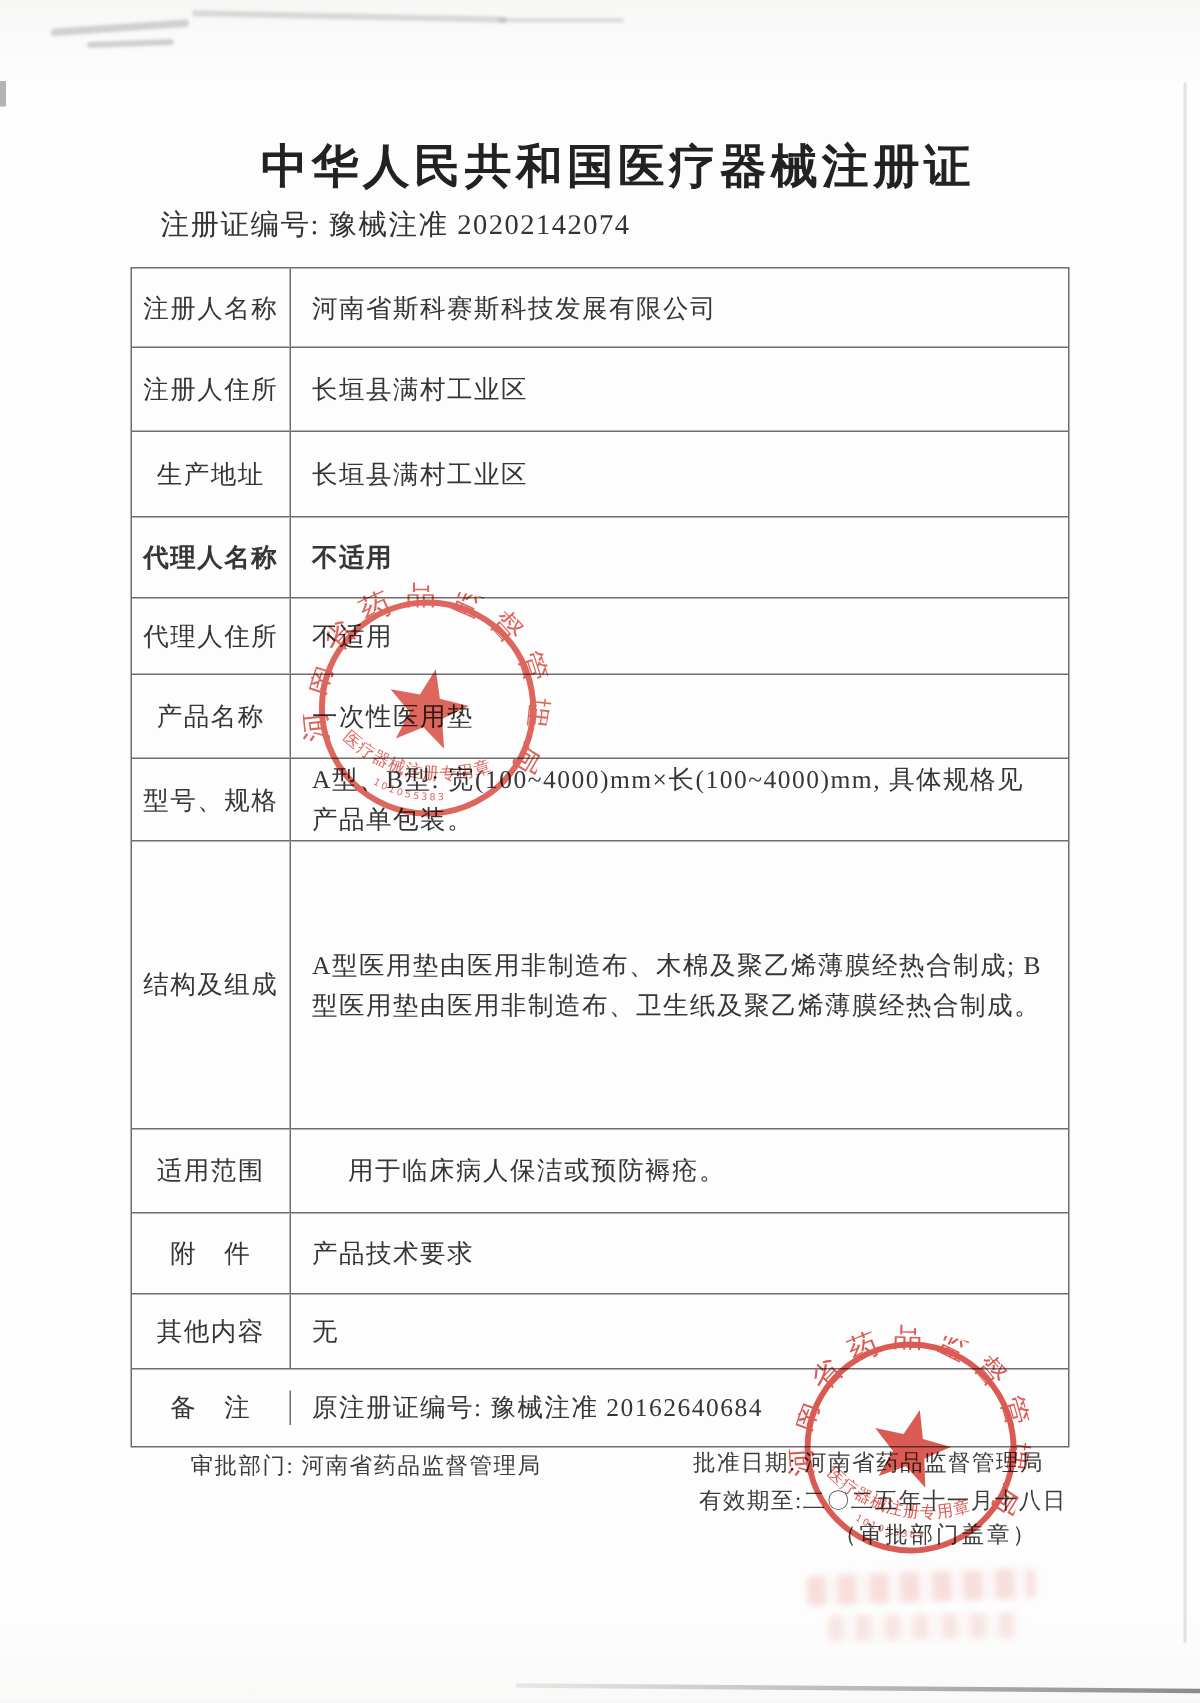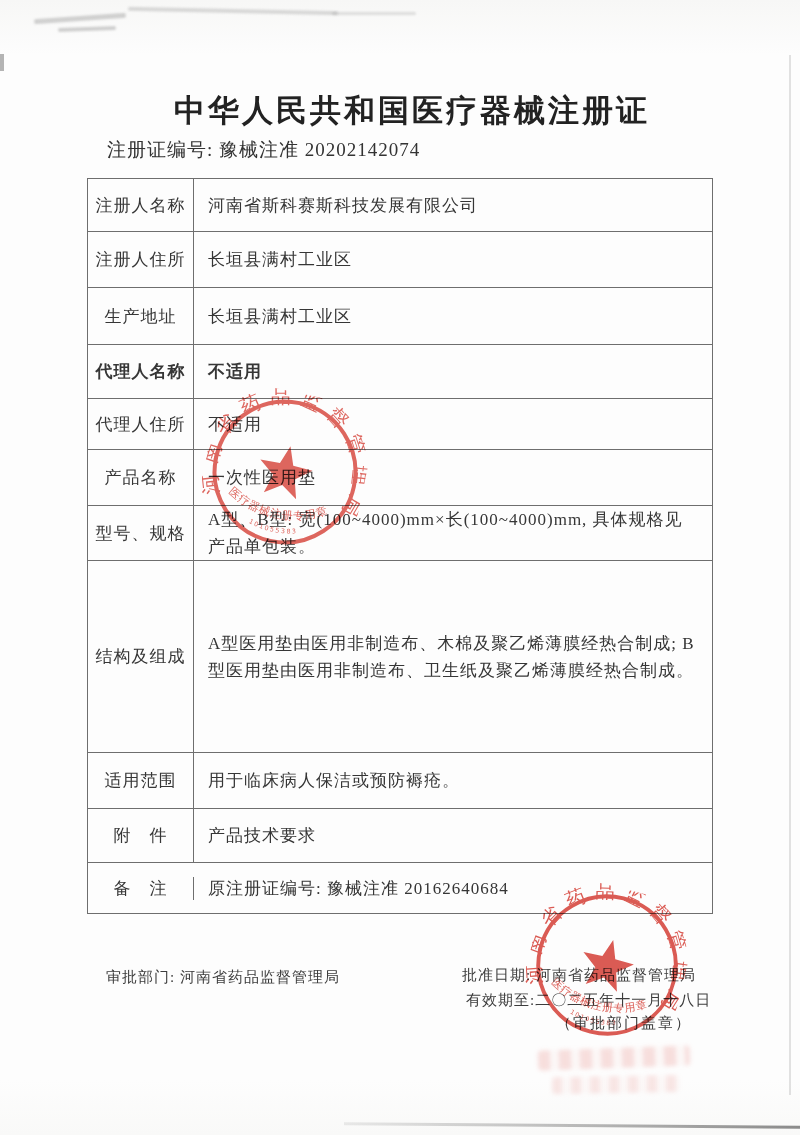--- a/index.html
+++ b/index.html
@@ -47,35 +47,35 @@
   .trow{display:flex;box-sizing:border-box;border-bottom:1px solid #6e6e6e;}
   .trow:last-child{border-bottom:none;align-items:center;}
   .trow:nth-child(1){height:53px;}
   .trow:nth-child(2){height:56px;}
   .trow:nth-child(3){height:57px;}
   .trow:nth-child(4){height:54px;font-weight:bold;}
   .trow:nth-child(5){height:51px;}
   .trow:nth-child(6){height:56px;}
   .trow:nth-child(7){height:55px;}
   .trow:nth-child(8){height:192px;}
-  .trow:nth-child(9){height:56px;}
+  .trow:nth-child(9){height:56px;gap:24px;}
   .trow:nth-child(10){height:54px;}
   .trow:nth-child(11){height:50px;}
   .trow:nth-child(12){height:51px;}
   .tlabel{
     width:106px;flex:0 0 106px;border-right:1px solid #6e6e6e;box-sizing:border-box;
     display:flex;align-items:center;justify-content:center;text-align:center;
     font-size:17px;letter-spacing:1px;padding:0 4px;
   }
   .tvalue{
     flex:1;display:flex;align-items:center;
     font-size:17px;line-height:27px;padding:2px 14px;letter-spacing:1px;
   }
   
-  .dept{position:absolute;left:106px;top:968px;font-size:15px;color:#3c3c3c;letter-spacing:1px;}
+  .dept{position:absolute;left:127px;top:968px;font-size:15px;color:#3c3c3c;letter-spacing:1px;}
   .date-line1{position:absolute;left:462px;top:966px;font-size:15px;color:#3c3c3c;letter-spacing:1px;}
   .date-line2{position:absolute;left:466px;top:991px;font-size:15px;color:#3c3c3c;letter-spacing:1px;}
   .seal-note{position:absolute;left:556px;top:1014px;font-size:15px;color:#3c3c3c;letter-spacing:2px;}
   
   .stamp{position:absolute;mix-blend-mode:multiply;}
   .stamp svg{display:block;width:100%;height:100%;}
   .stamp-1{left:205px;top:392px;width:160px;height:160px;transform:rotate(12deg);opacity:.82;}
   .stamp-2{left:529px;top:887px;width:156px;height:156px;transform:rotate(14deg);opacity:.88;}
 </style>
 </head>
@@ -131,20 +131,24 @@
     </div>
     <div class="trow">
       <div class="tlabel">适用范围</div>
       <div class="tvalue">用于临床病人保洁或预防褥疮。</div>
     </div>
     <div class="trow">
       <div class="tlabel">附　件</div>
       <div class="tvalue">产品技术要求</div>
     </div>
     <div class="trow">
+      <div class="tlabel">其他内容</div>
+      <div class="tvalue">无</div>
+    </div>
+    <div class="trow">
       <div class="tlabel">备　注</div>
       <div class="tvalue">原注册证编号: 豫械注准 20162640684</div>
     </div>
   </div>
 
   <div class="dept">审批部门: 河南省药品监督管理局</div>
   <div class="date-line1">批准日期: 河南省药品监督管理局</div>
   <div class="date-line2">有效期至:二〇二五年十一月十八日</div>
   <div class="seal-note">（审批部门盖章）</div>
 

